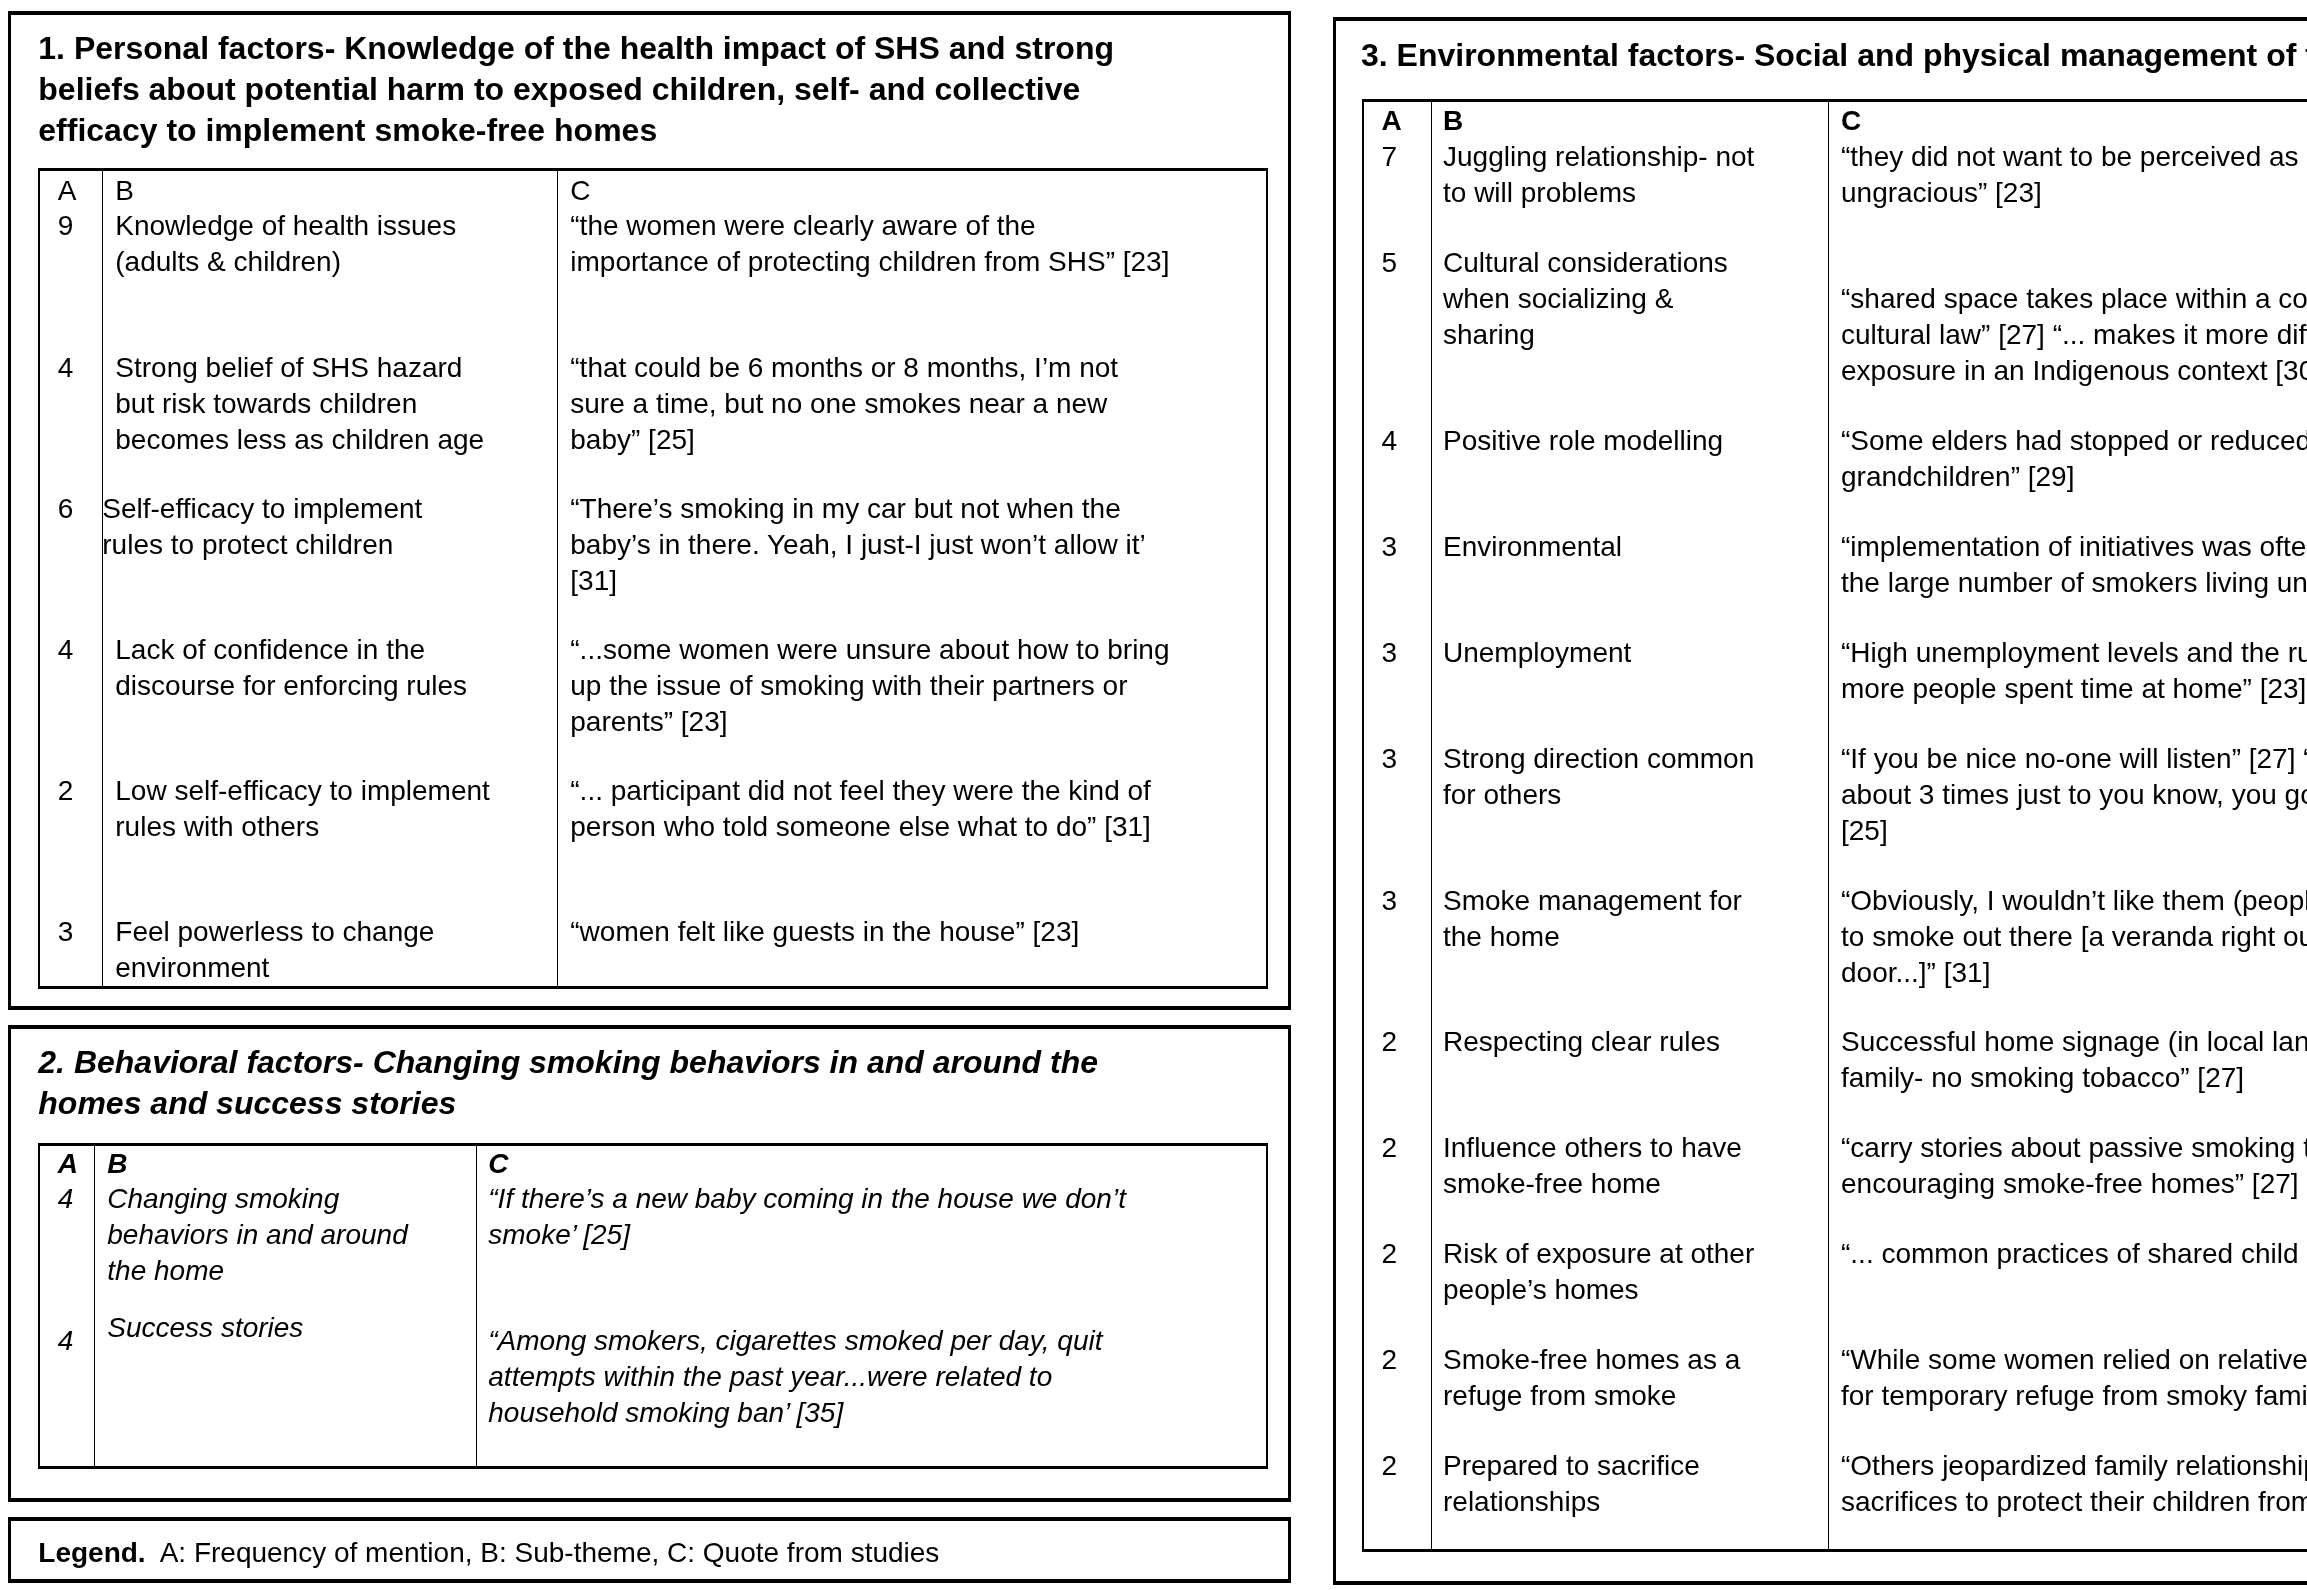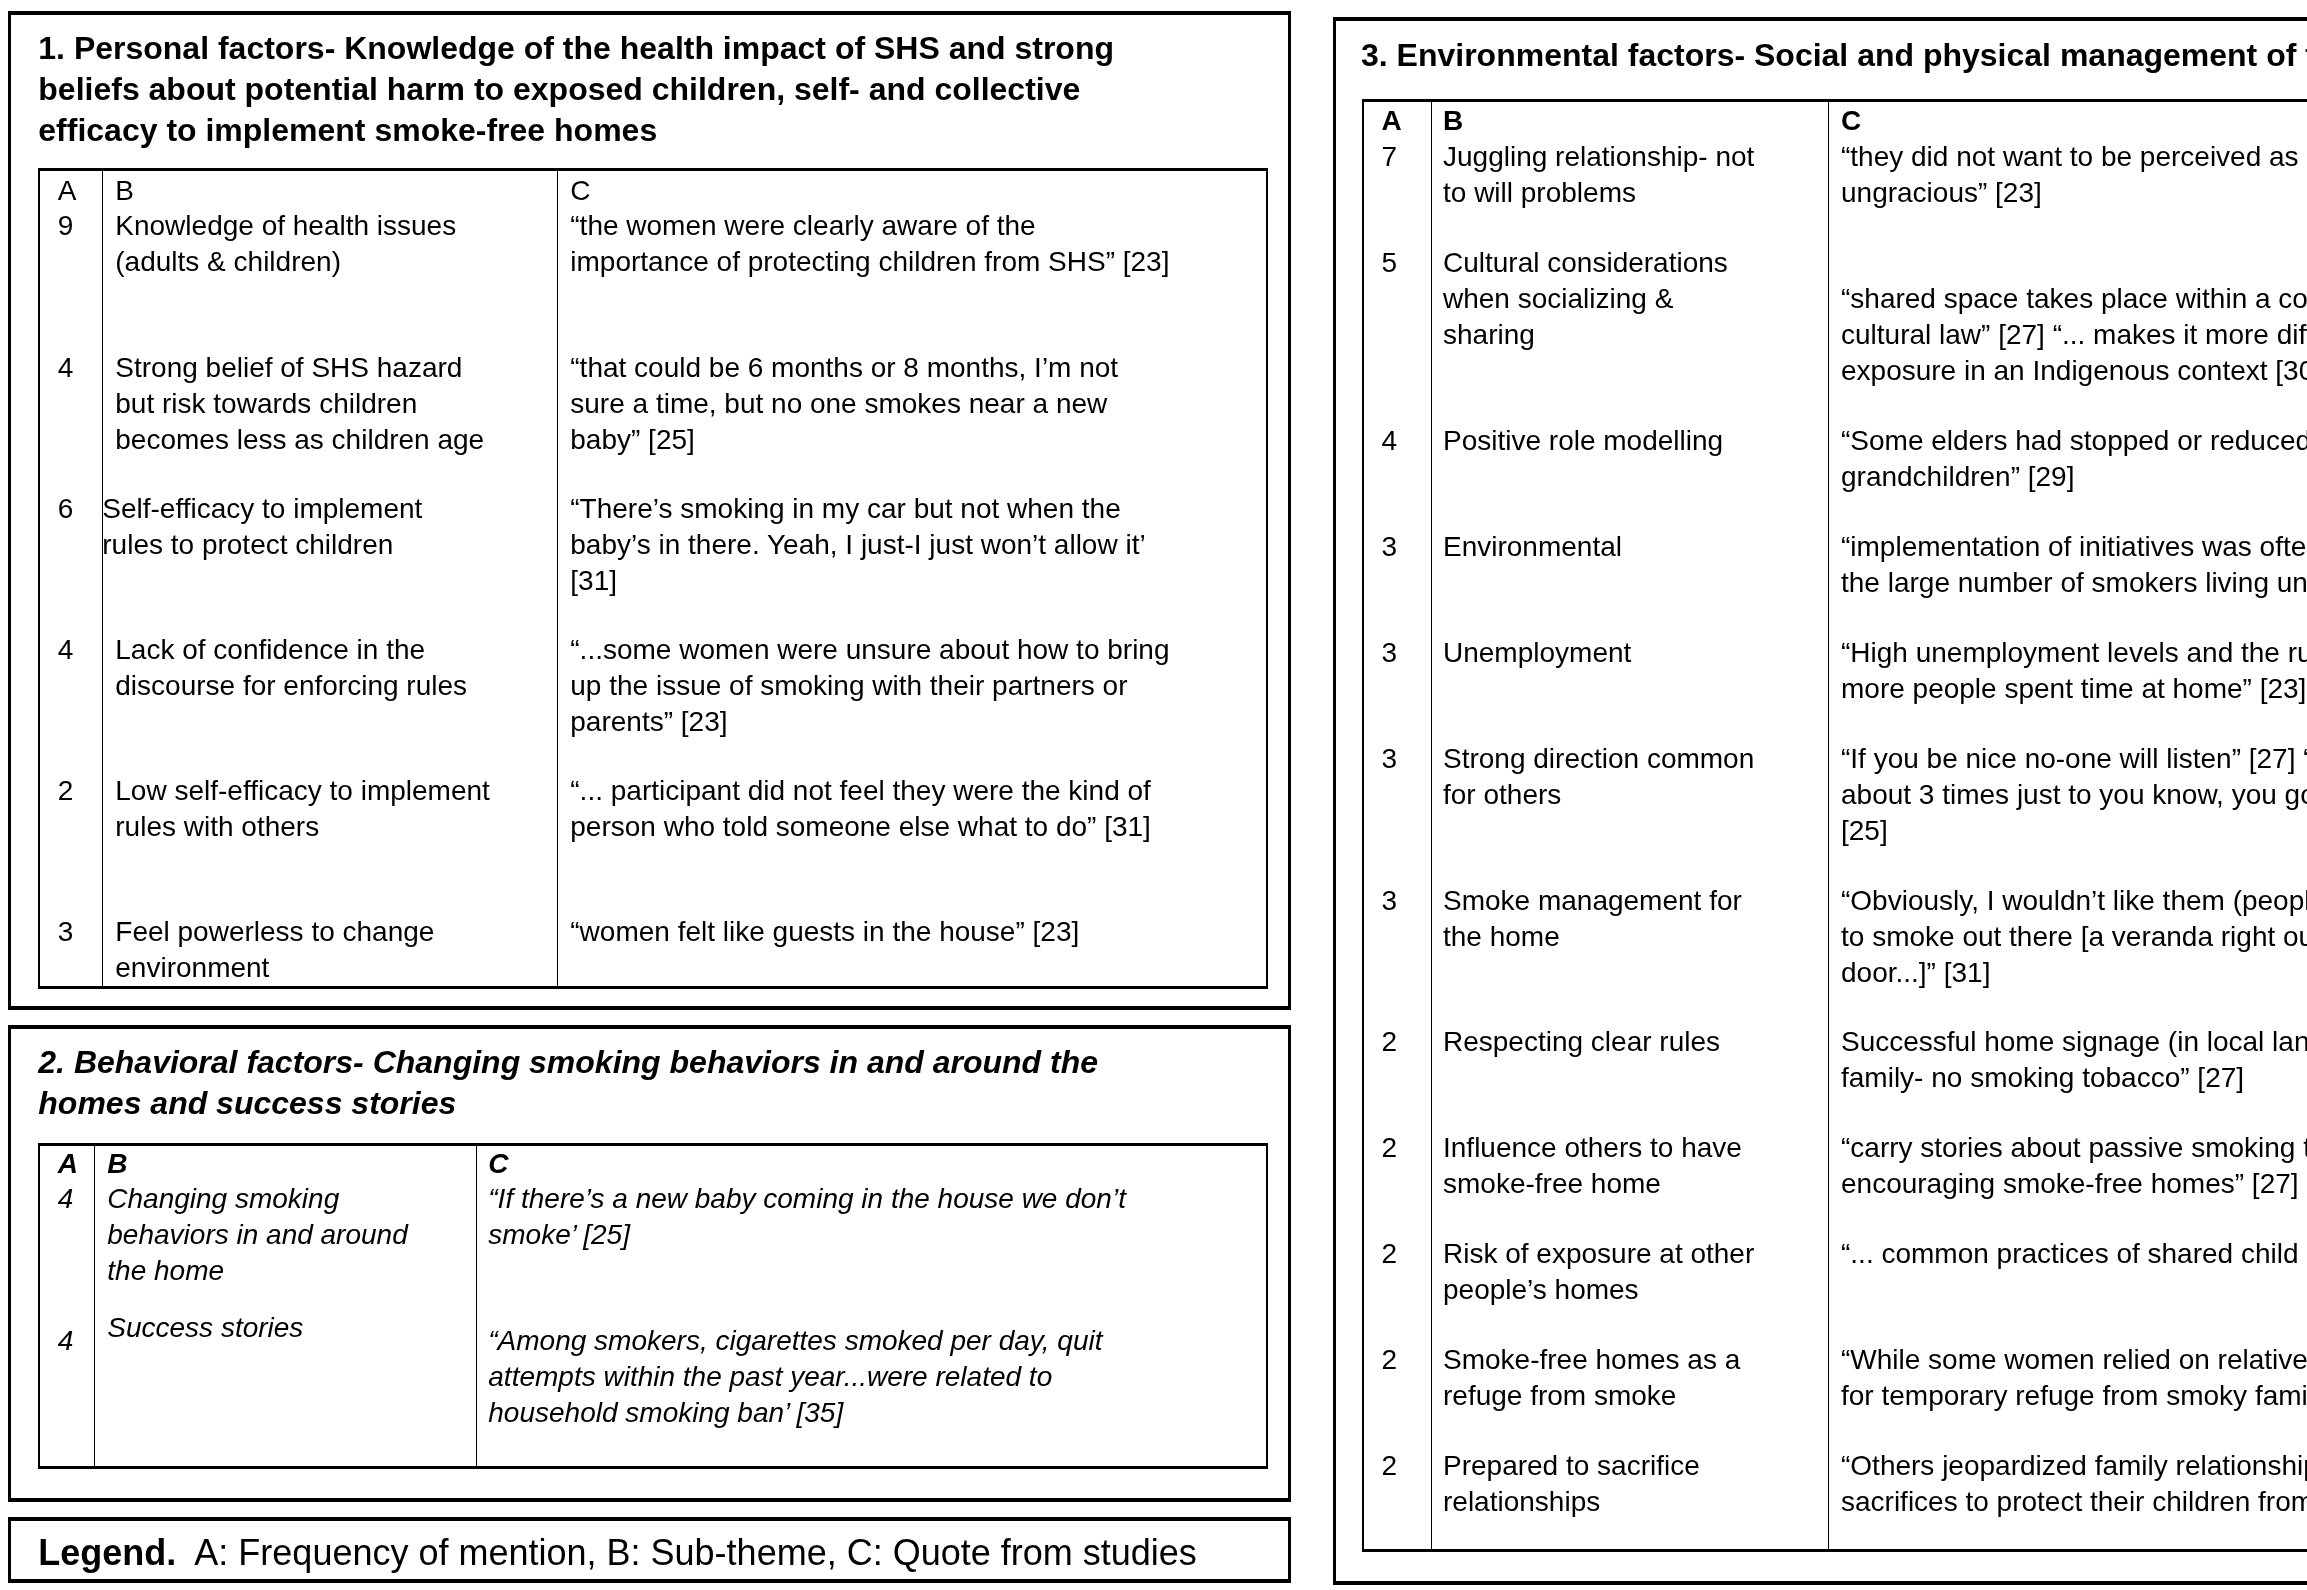--- a/index.html
+++ b/index.html
@@ -25,21 +25,21 @@
     }
     .col-div {
       position: absolute; top: 0; bottom: 0; width: 0;
       border-left: 1.8px solid #000;
     }
     .cell {
       position: absolute; font-size: 28px; line-height: 36px; white-space: pre-line;
     }
     .hdr { font-size: 28px; line-height: 36px; position: absolute; }
     .hdr.bold { font-weight: bold; }
-    .legend-text { position: absolute; font-size: 36px; line-height: 36px; white-space: nowrap; }
+    .legend-text { position: absolute; font-size: 28px; line-height: 36px; white-space: nowrap; }
     .legend-text b { font-weight: bold; }
   </style>
 </head>
 <body>
 
 <section class="panel" style="left:8.3px; top:11px; width:1283px; height:999px;">
   <h2 class="panel-title" style="left:27px; top:13px; width:1237px;">1. Personal factors- Knowledge of the health impact of SHS and strong
 beliefs about potential harm to exposed children, self- and collective
 efficacy to implement smoke-free homes</h2>
 

